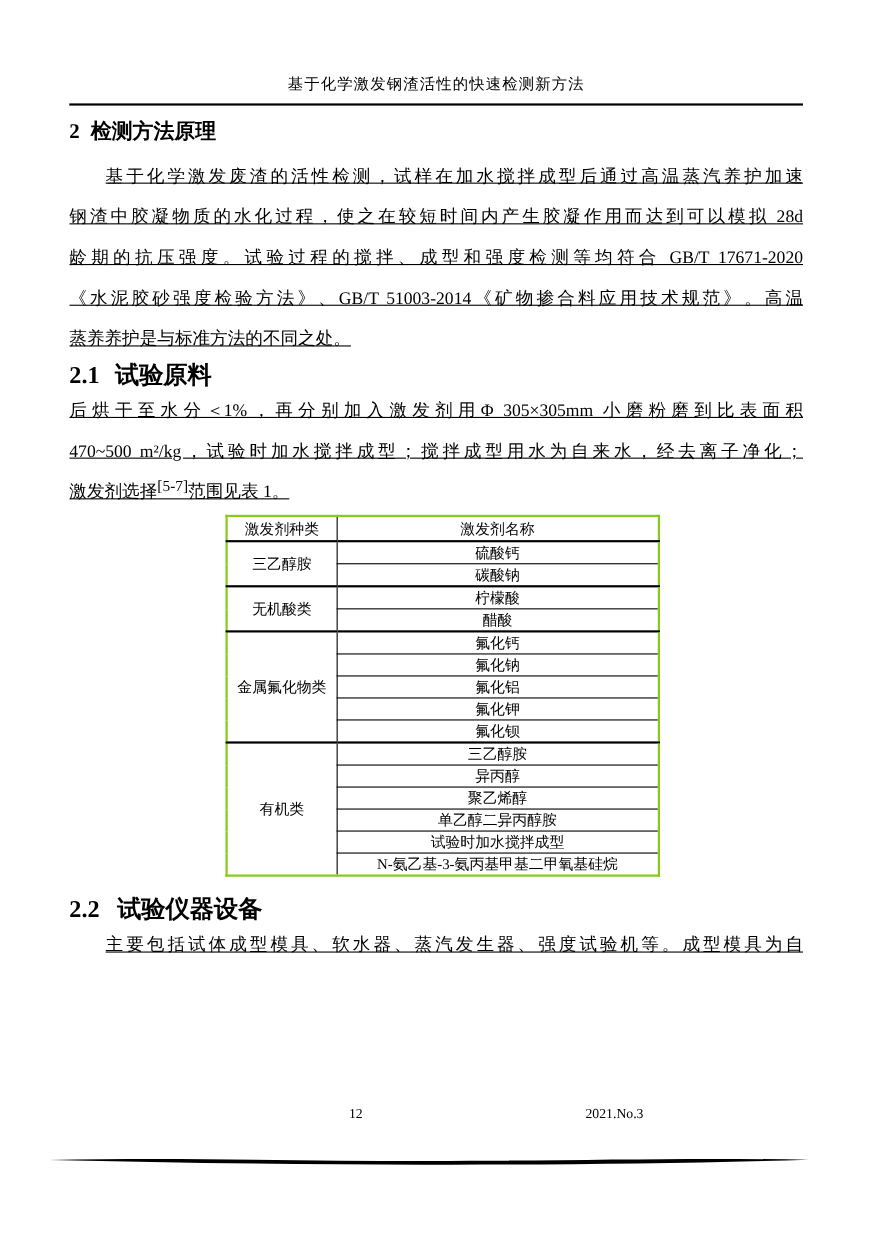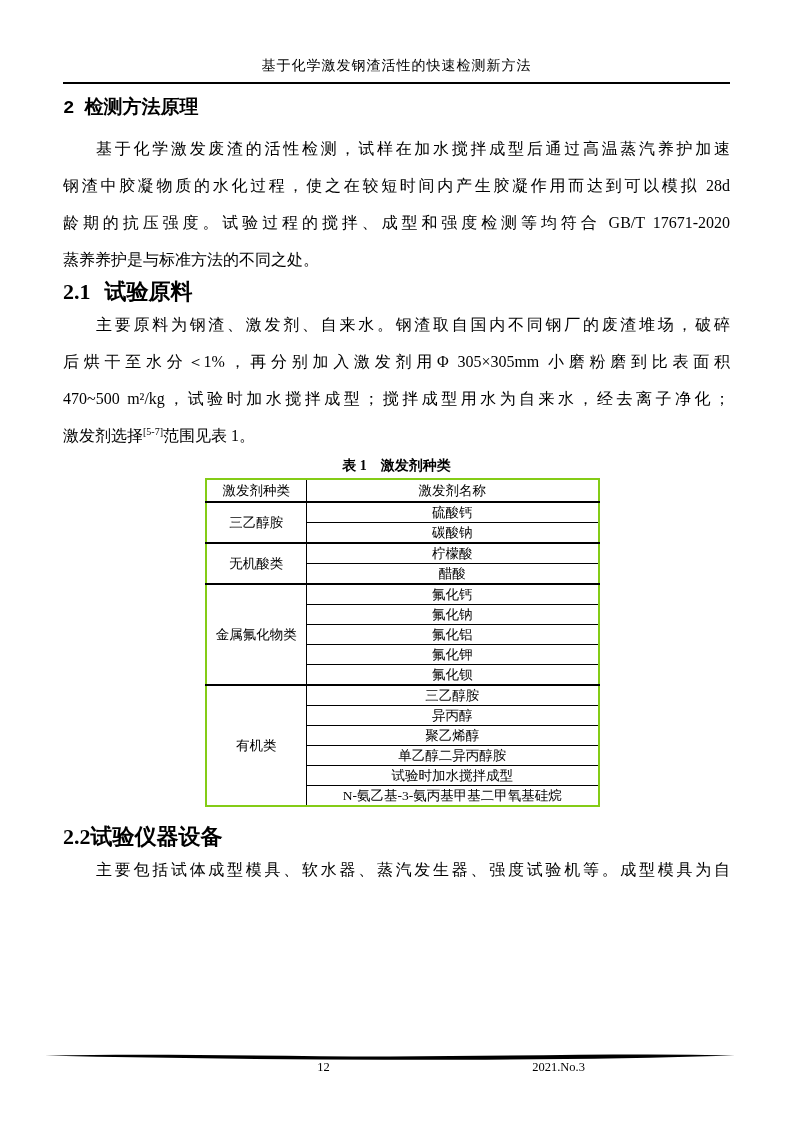--- a/index.html
+++ b/index.html
@@ -6,21 +6,21 @@
   .page {
     position: relative;
     width: 793px;
     height: 1122px;
     margin: 0 auto;
     background: #ffffff;
     color: #000000;
     font-family: "Liberation Serif", "DejaVu Serif", serif;
     overflow: hidden;
   }
-  .content { padding: 0 63px; }
+  .content { padding: 12px 63px; }
 
   
   .running-title {
     padding-top: 55px;
     text-align: center;
     font-size: 14px;
     letter-spacing: 1px;
     line-height: 22px;
   }
   .head-rule {
@@ -28,48 +28,48 @@
     border-top: 2px solid #000;
     height: 0;
   }
 
   
   .h-main {
     margin: 10px 0 0 0;
     font-size: 19px;
     font-weight: bold;
     line-height: 28px;
-    font-family: Liberation Mono, monospace;
+    font-family: Liberation Serif, serif;
   }
   .h-main .h-num { margin-right: 10px; }
   .h-sub {
     margin: 0;
     font-size: 22px;
     font-weight: bold;
     line-height: 28px;
   }
   .h-sub .h-num { margin-right: 14px; }
-  .h-sub.tight .h-num { margin-right: 0; }
+  .h-sub.tight .h-num { margin-right: 16px; }
   .h-sub.s22 { margin-top: 16px; }
 
   
-  .para { margin: 0; }
+  .para { margin: 0; text-decoration: underline; }
   .para.pm { margin-top: 8px; }
   .line {
     font-size: 16px;
     height: 37px;
     line-height: 37px;
     text-align: justify;
     text-align-last: justify;
     overflow: hidden;
     white-space: nowrap;
   }
   .line.first { text-indent: 33px; }
   .line.end { text-align-last: left; white-space: normal; }
-  sup.ref { font-size: 10px; vertical-align: super; line-height: 0; margin-top: 28px; }
+  sup.ref { font-size: 14px; vertical-align: super; line-height: 0; margin-top: 28px; }
 
   
   .tbl-caption {
     margin-top: 2px;
     text-align: center;
     font-size: 14px;
     font-weight: bold;
     line-height: 20px;
   }
   .agents-table {
@@ -97,21 +97,21 @@
   .footer-rule-wrap {
     position: absolute;
     left: 45px;
     top: 1047px;
     width: 690px;
     height: 10px;
   }
   .footer-row {
     position: absolute;
     left: 0;
-    top: 1057px;
+    top: 1002px;
     width: 647px;
     height: 20px;
     font-size: 12.5px;
     line-height: 20px;
   }
   .footer-page {
     position: absolute;
     left: 0; right: 0;
     text-align: center;
   }
@@ -129,34 +129,33 @@
 
     <div class="running-title">基于化学激发钢渣活性的快速检测新方法</div>
     <div class="head-rule"></div>
 
     <h2 class="h-main"><span class="h-num">2</span><span>检测方法原理</span></h2>
 
     <div class="para pm">
       <div class="line first">基于化学激发废渣的活性检测，试样在加水搅拌成型后通过高温蒸汽养护加速</div>
       <div class="line">钢渣中胶凝物质的水化过程，使之在较短时间内产生胶凝作用而达到可以模拟 28d</div>
       <div class="line">龄期的抗压强度。试验过程的搅拌、成型和强度检测等均符合 GB/T 17671-2020</div>
+      <div class="line">《水泥胶砂强度检验方法》、GB/T 51003-2014《矿物掺合料应用技术规范》。高温</div>
       <div class="line end">蒸养养护是与标准方法的不同之处。</div>
     </div>
 
 
     <h3 class="h-sub"><span class="h-num">2.1</span><span>试验原料</span></h3>
 
     <div class="para">
-      <div class="line first">主要原料为钢渣、激发剂、自来水。钢渣取自国内不同钢厂的废渣堆场，破碎</div>
       <div class="line">后烘干至水分＜1%，再分别加入激发剂用Φ 305×305mm 小磨粉磨到比表面积</div>
       <div class="line">470~500 m²/kg，试验时加水搅拌成型；搅拌成型用水为自来水，经去离子净化；</div>
       <div class="line end"><span>激发剂选择</span><sup class="ref">[5-7]</sup><span>范围见表 1。</span></div>
     </div>
 
-    <div class="tbl-caption">表 1　激发剂种类</div>
 
     <table class="agents-table">
       <colgroup>
           <col class="c1">
           <col class="c2">
         </colgroup>
       <tbody>
           <tr>
         <th>激发剂种类</th>
         <th>激发剂名称</th>

